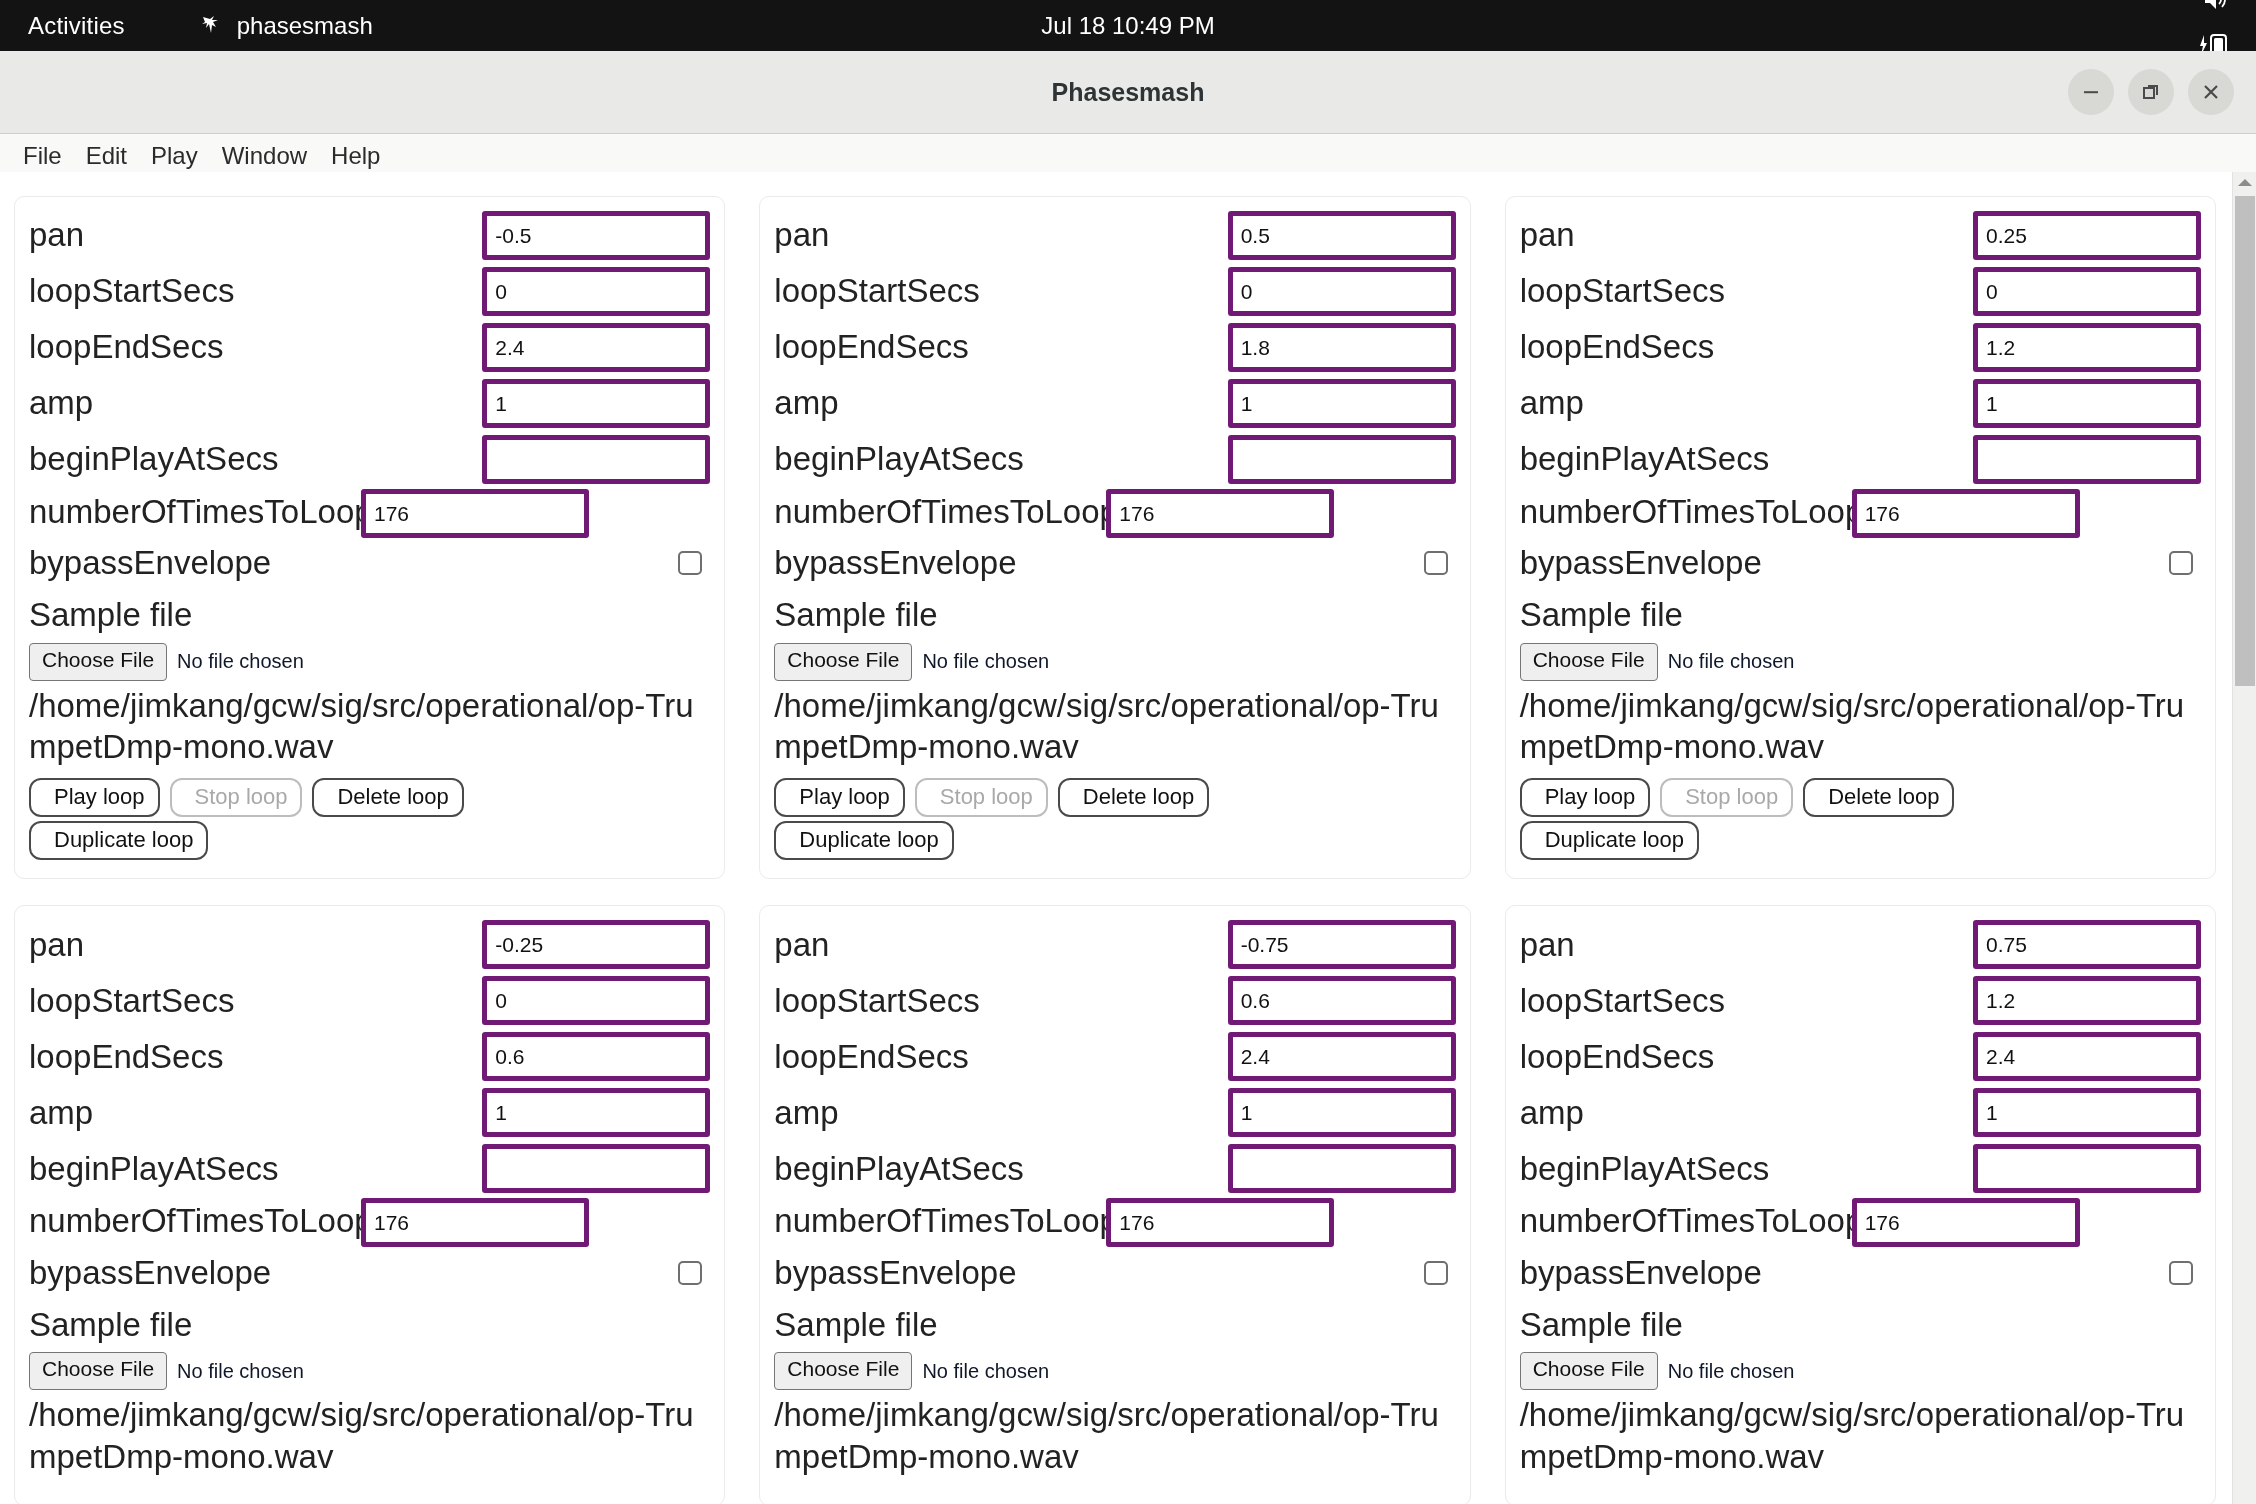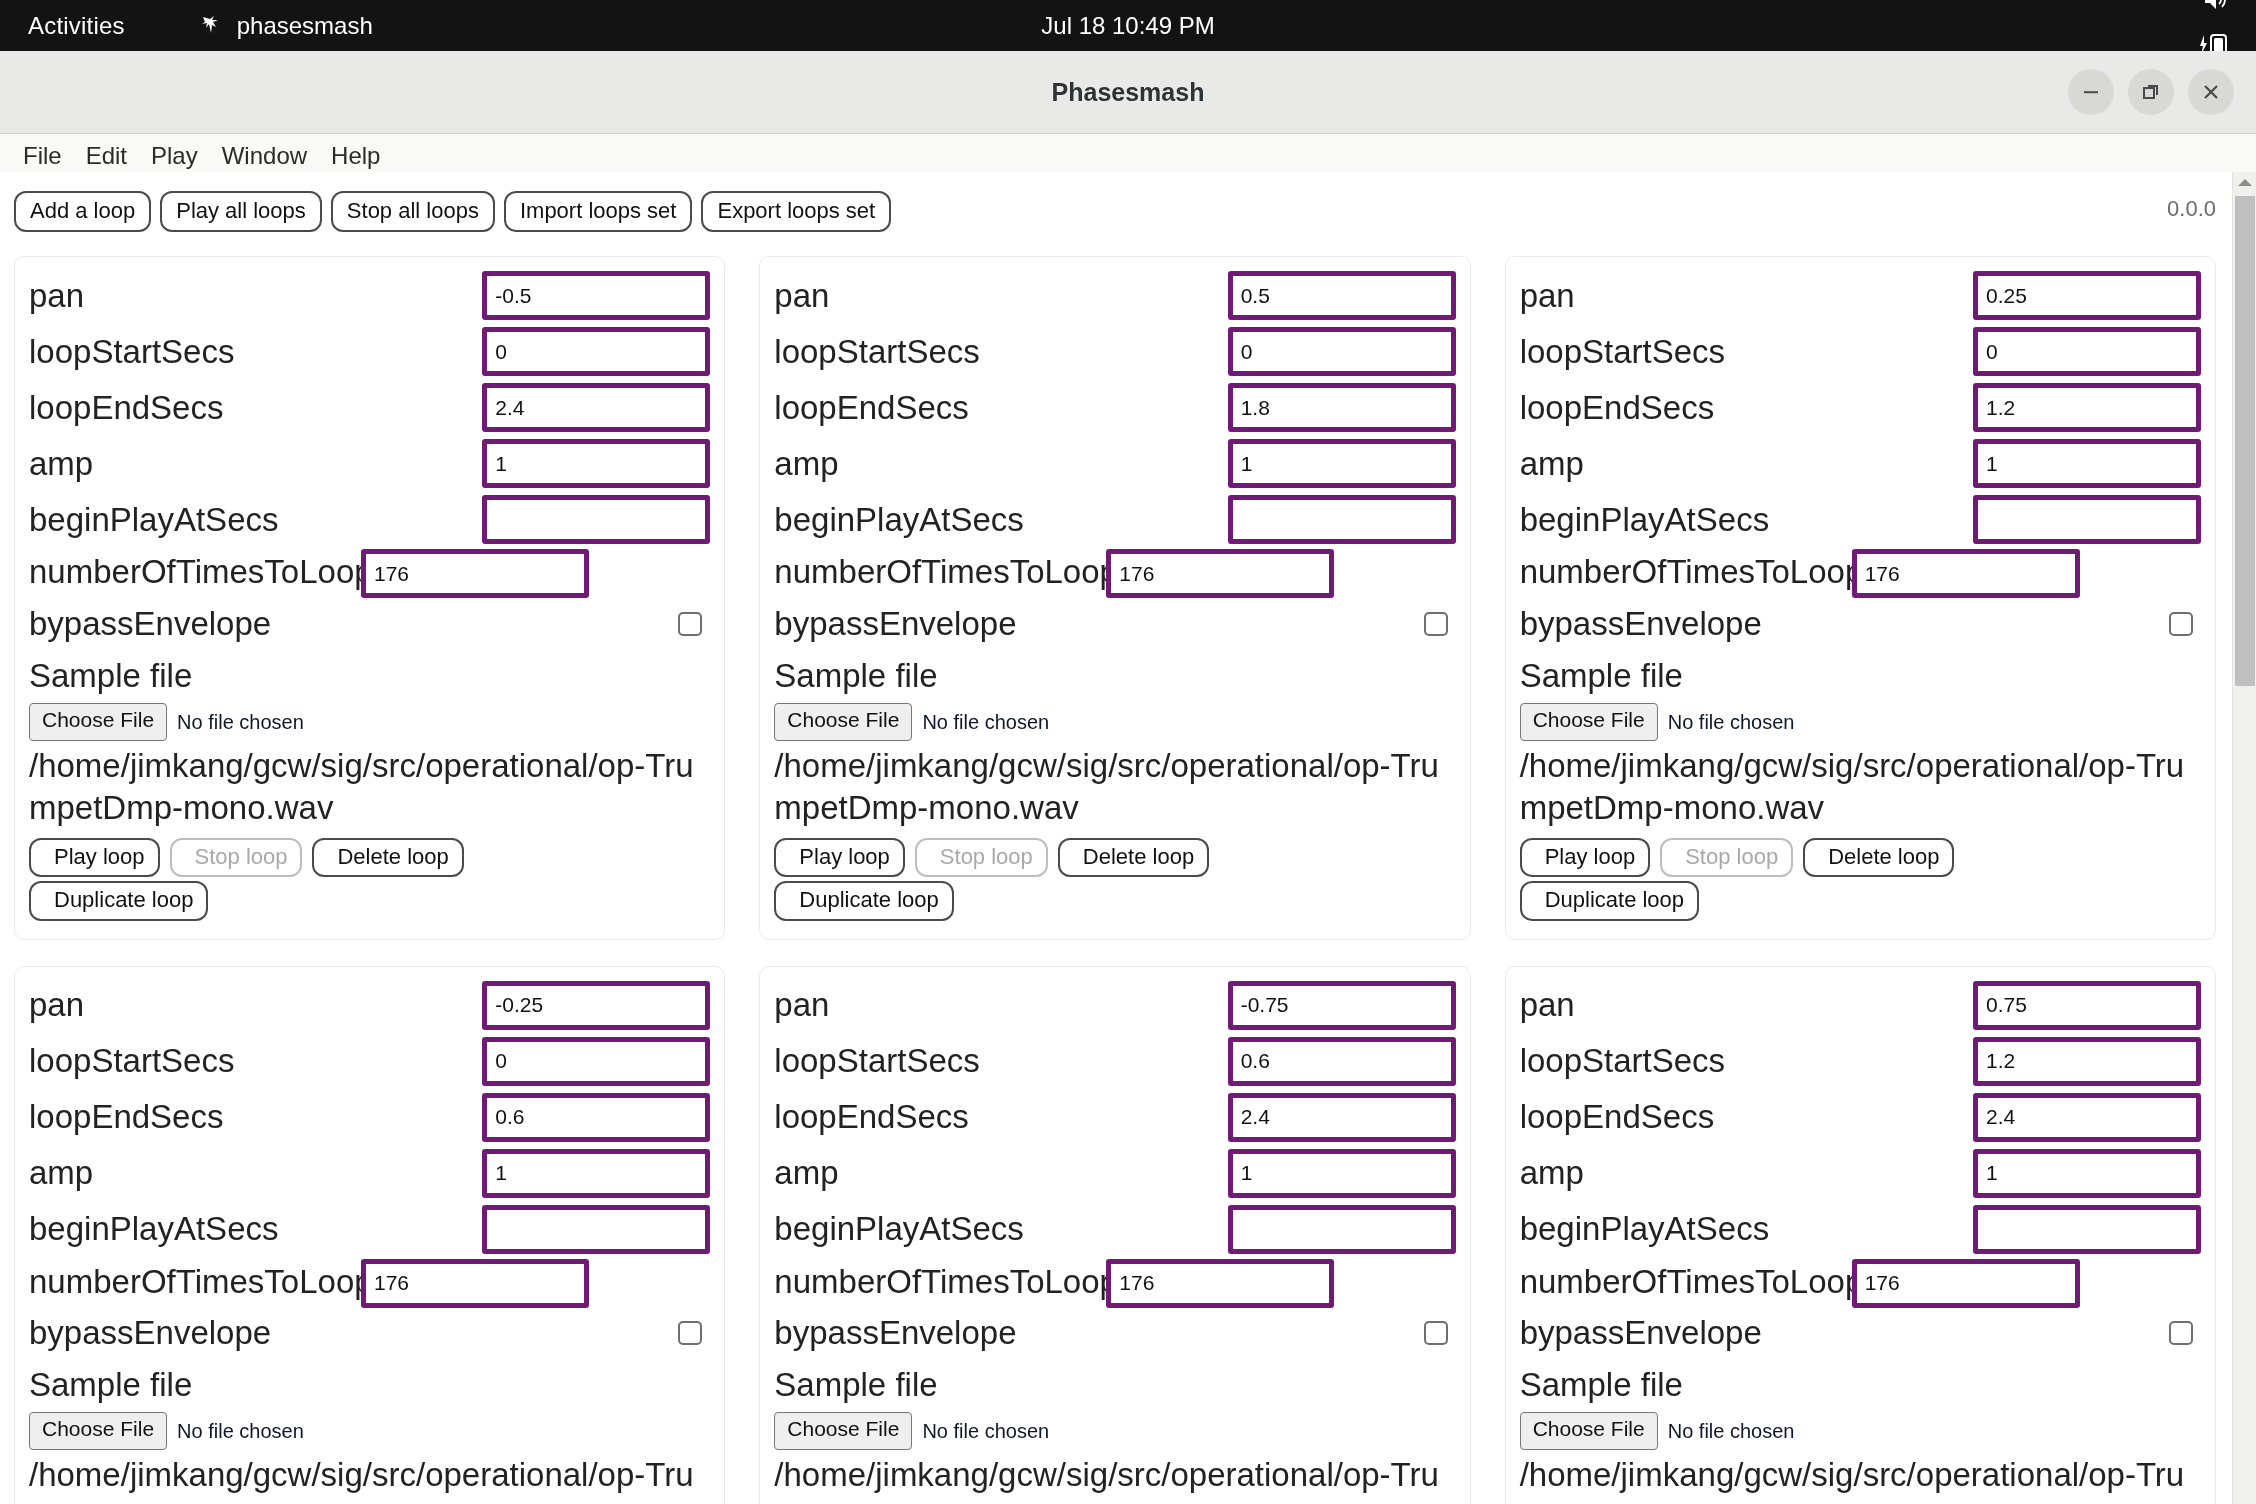--- a/index.html
+++ b/index.html
@@ -264,28 +264,20 @@
 <div id="menubar">
     <div class="menuitem">File</div>
     <div class="menuitem">Edit</div>
     <div class="menuitem">Play</div>
     <div class="menuitem">Window</div>
     <div class="menuitem">Help</div>
   </div>
 
 <div id="content">
   <div id="scrollinner">
-    <div id="toolbar">
-      <button class="tbtn">Add a loop</button>
-        <button class="tbtn">Play all loops</button>
-        <button class="tbtn">Stop all loops</button>
-        <button class="tbtn">Import loops set</button>
-        <button class="tbtn">Export loops set</button>
-        <span id="version">0.0.0</span>
-    </div>
     <div id="grid">
         <div class="card">
           <div class="row">
             <span class="label">pan</span>
             <input type="text" class="field" value="-0.5" style="">
           </div>
           <div class="row">
             <span class="label">loopStartSecs</span>
             <input type="text" class="field" value="0" style="">
           </div>

